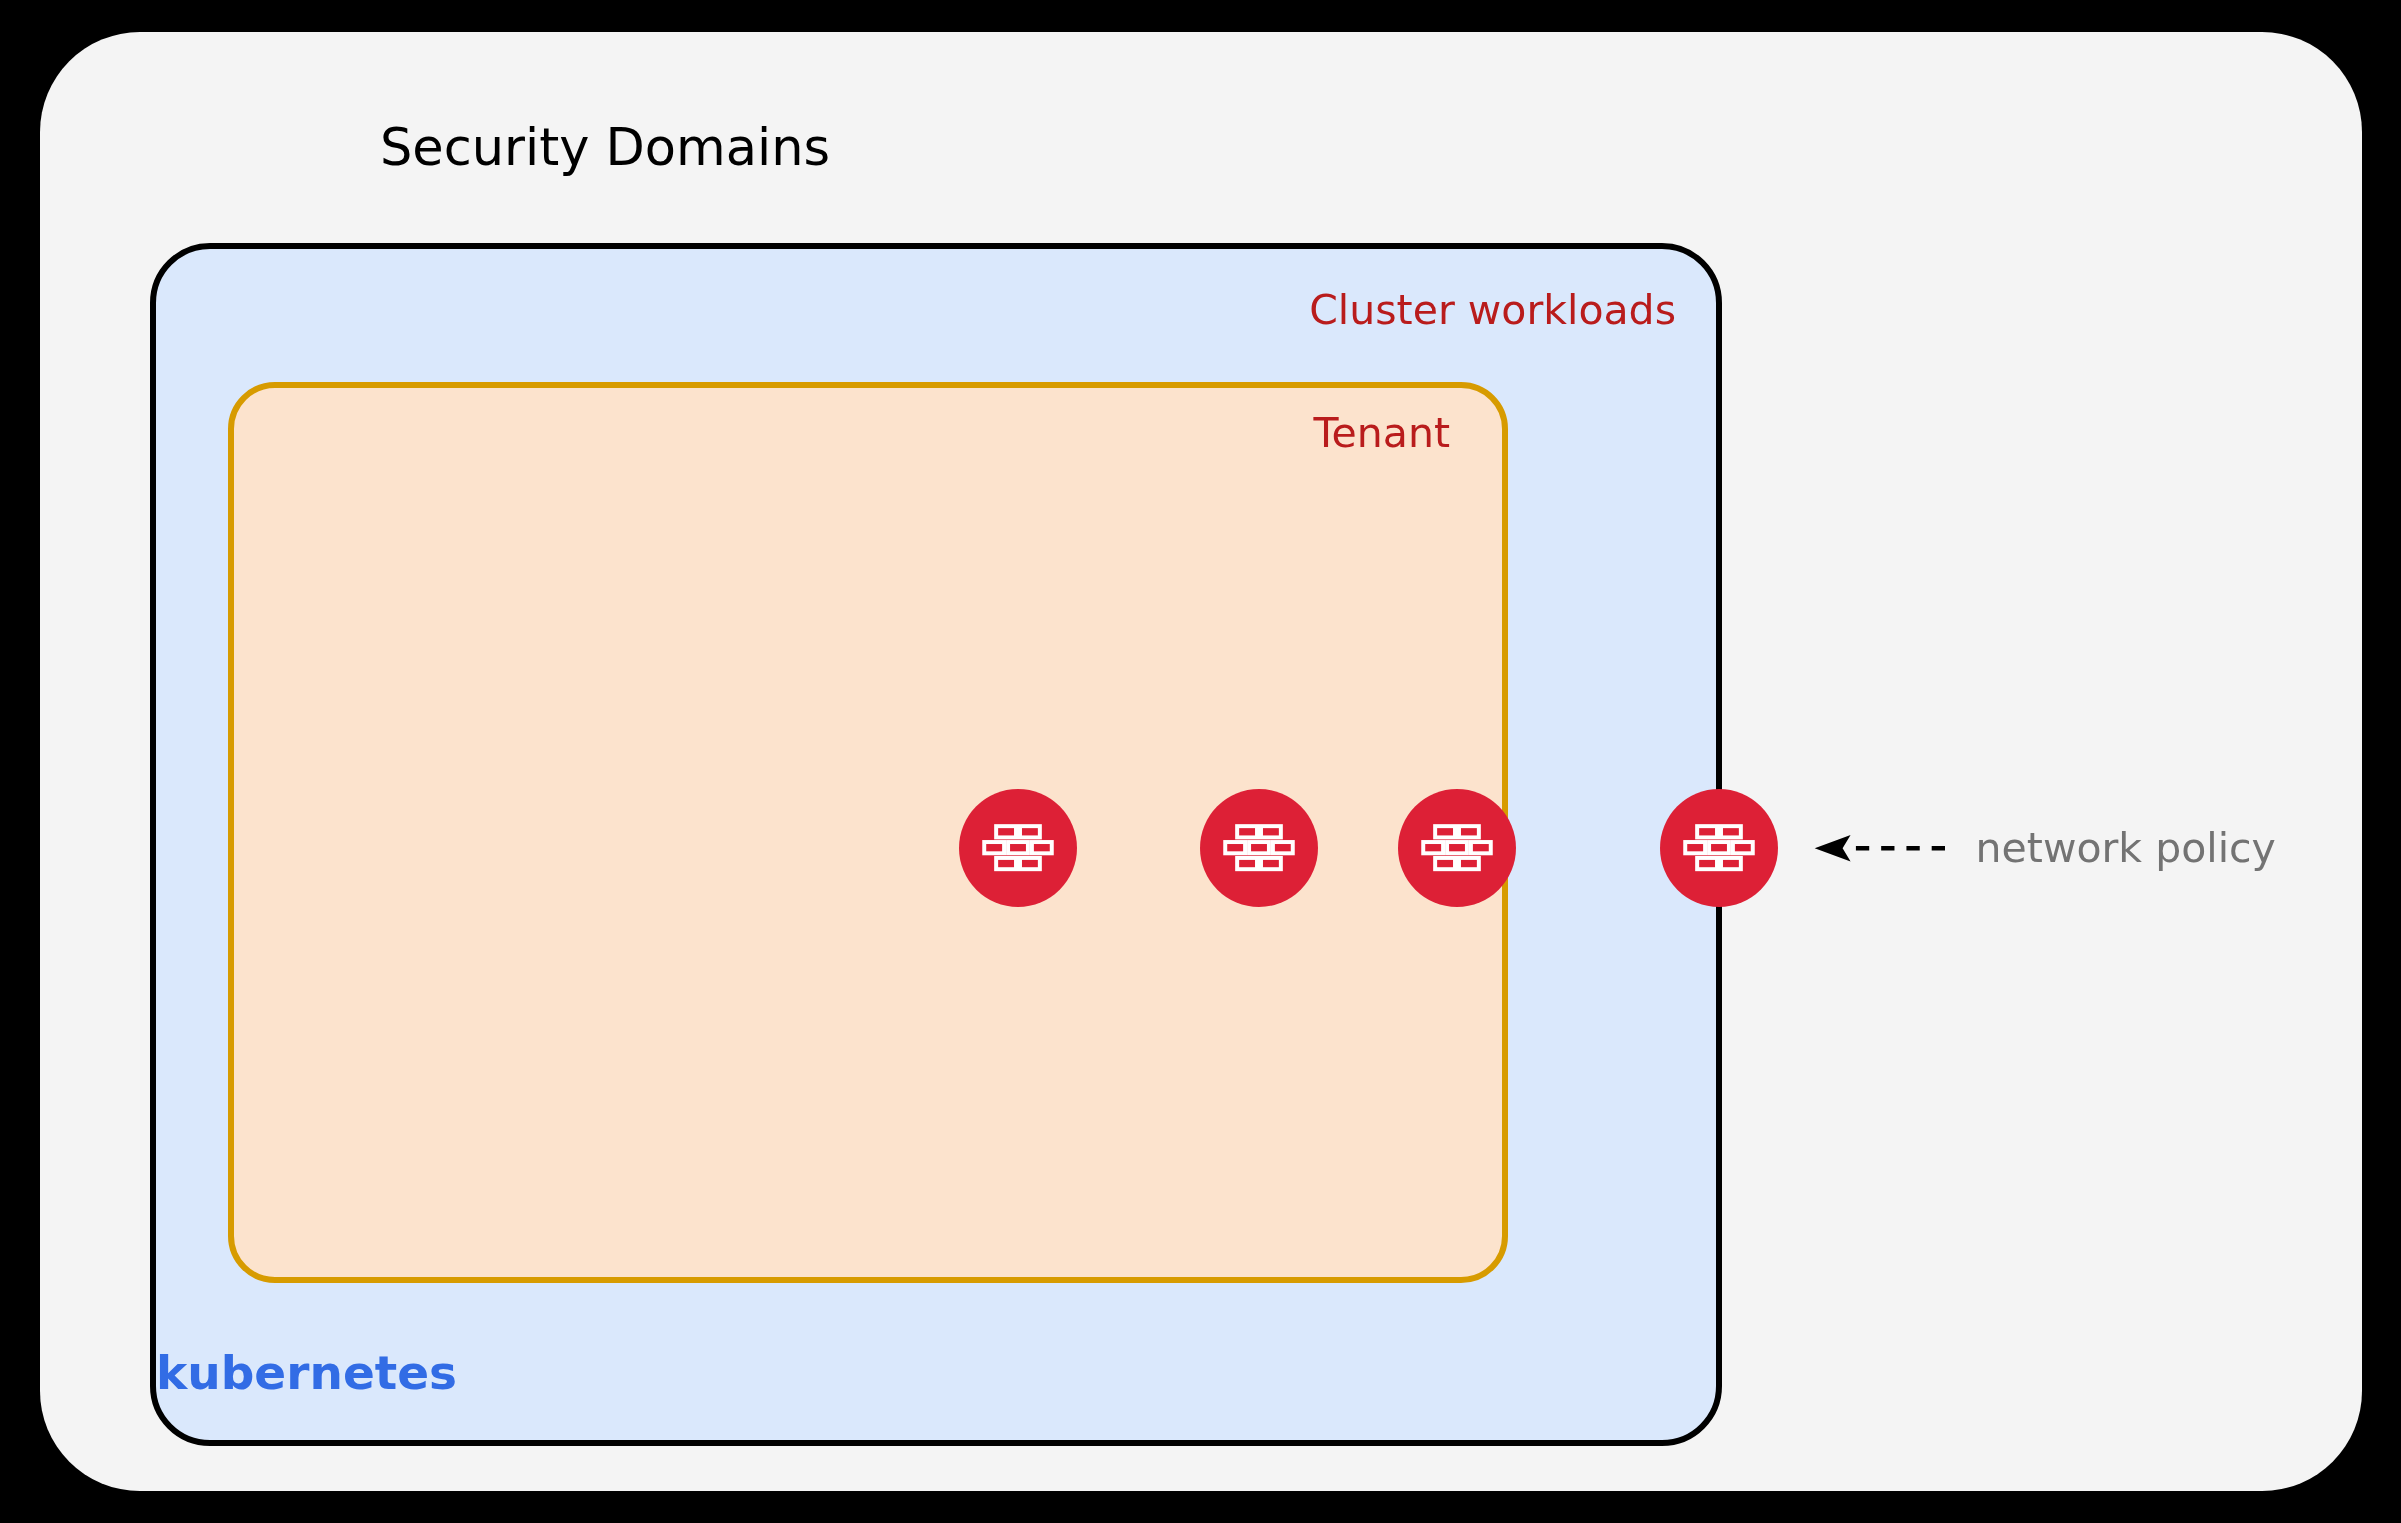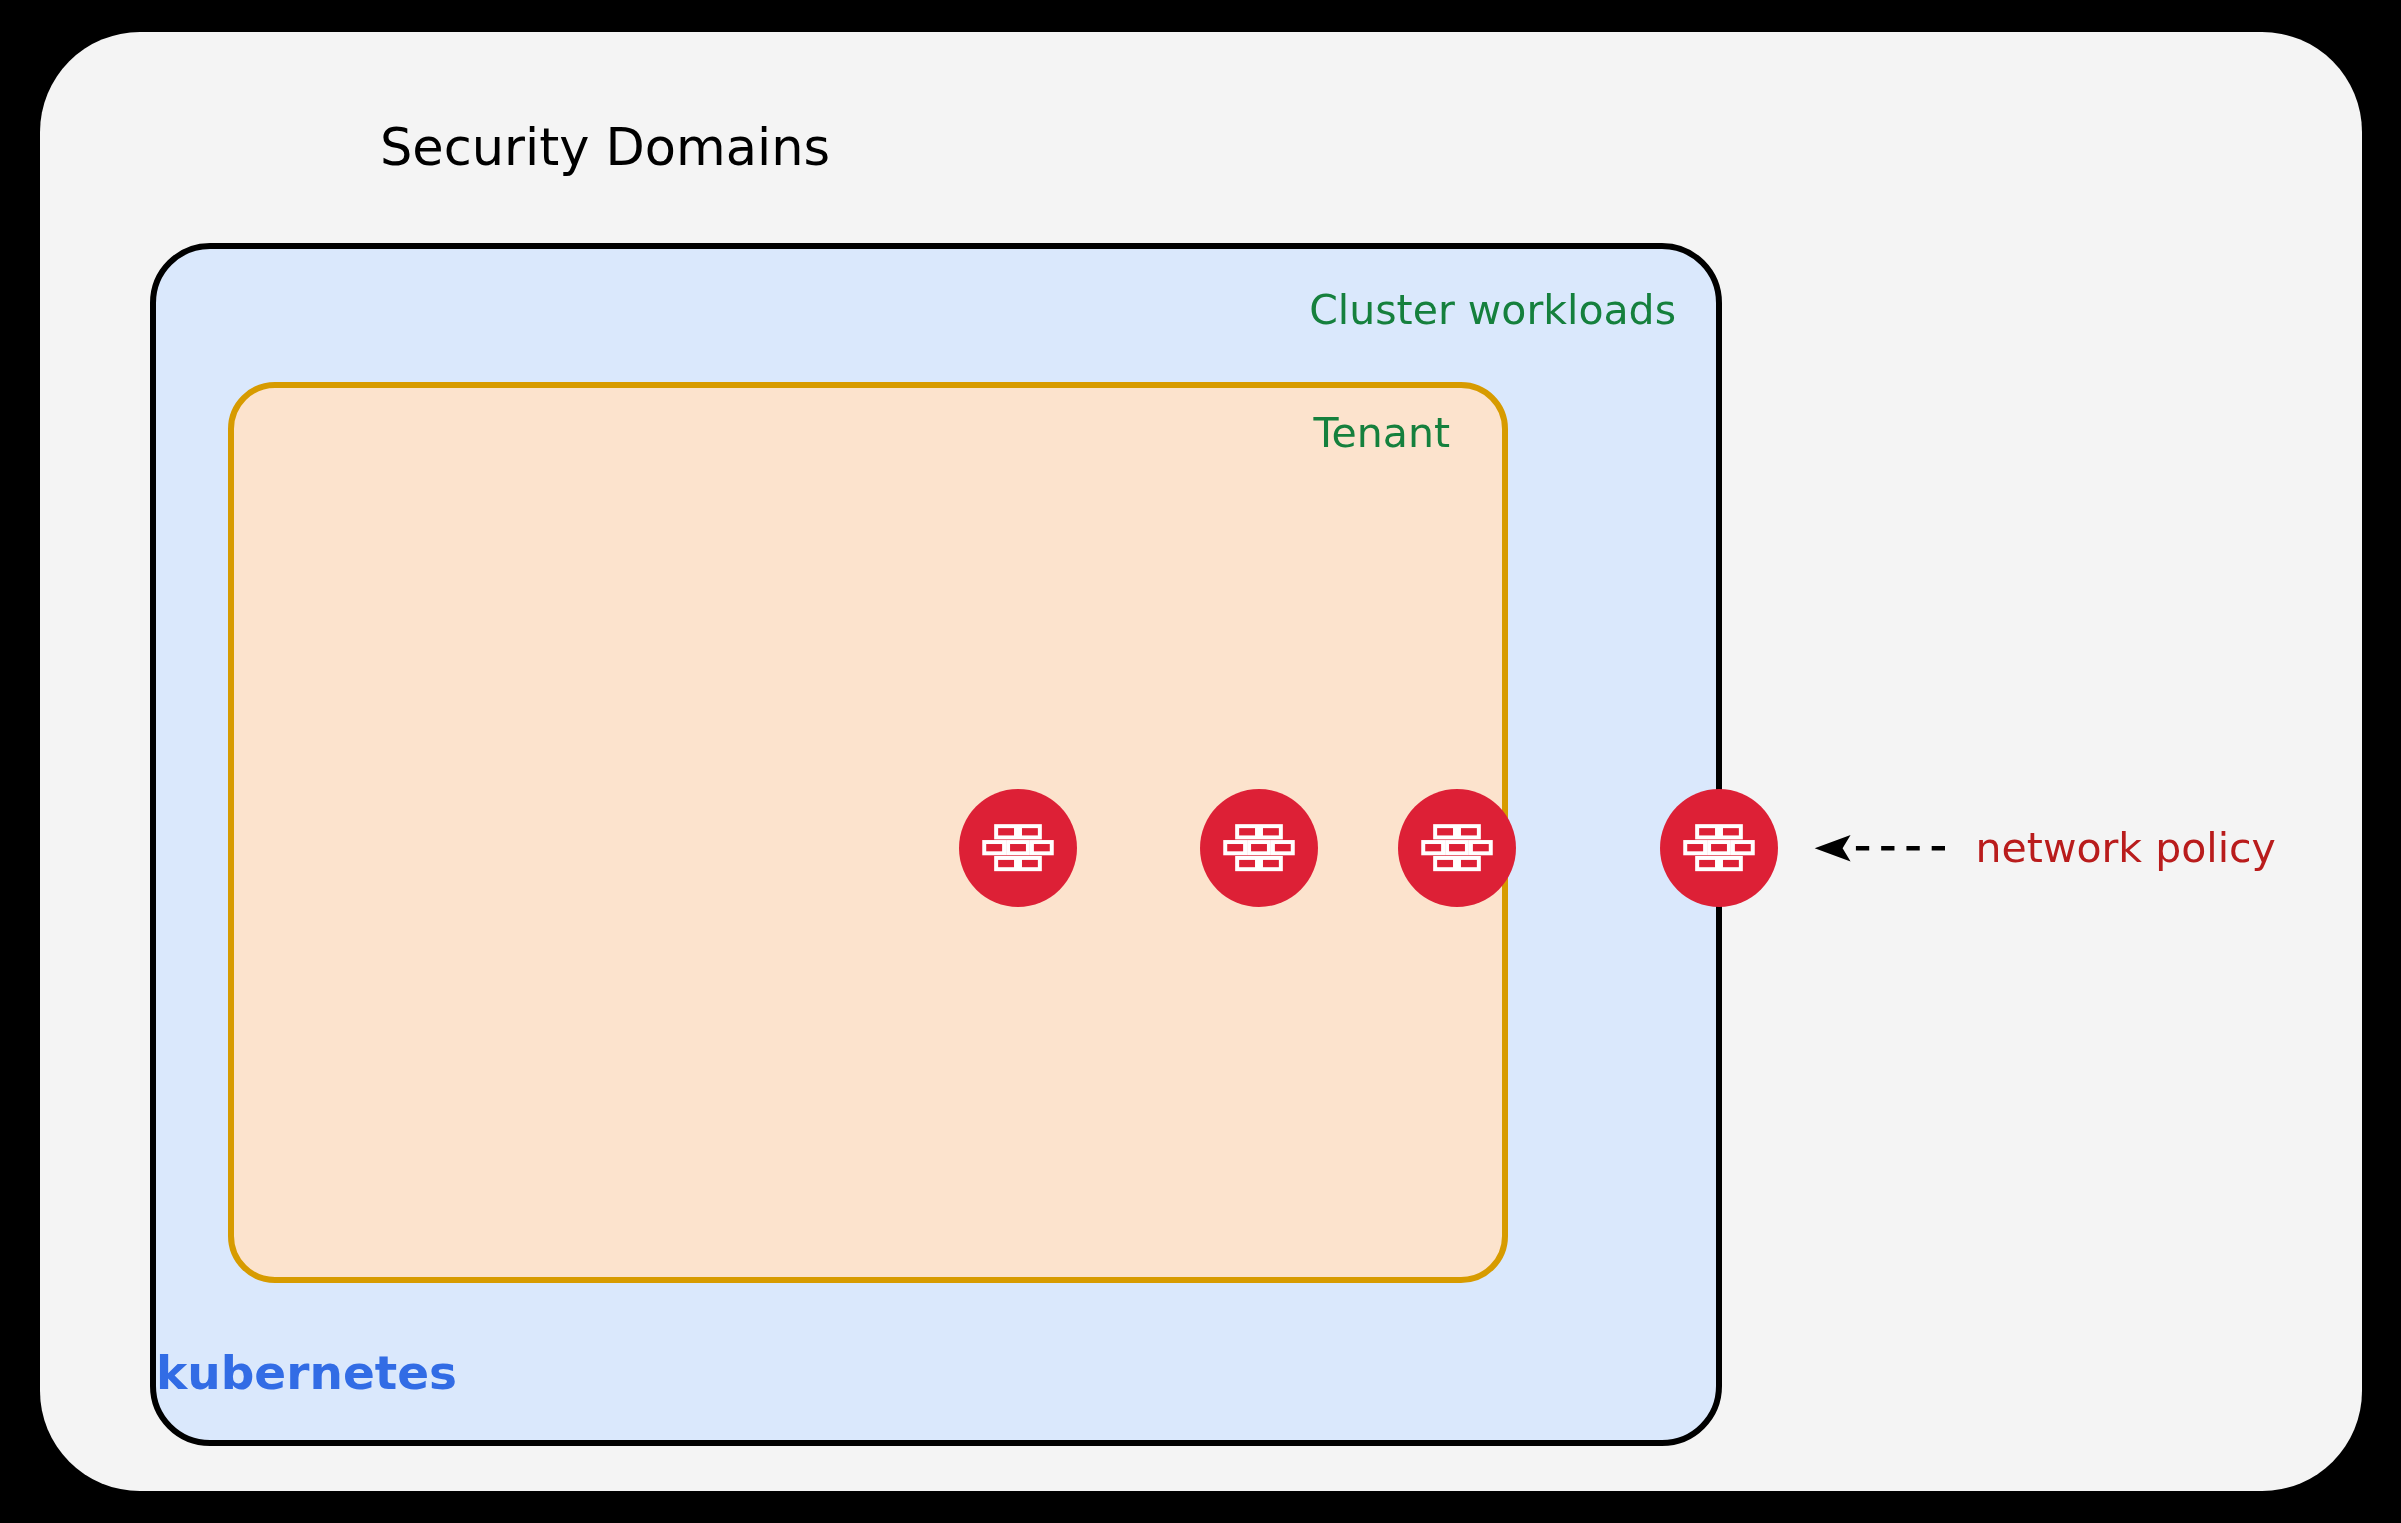--- a/index.html
+++ b/index.html
@@ -67,21 +67,21 @@
     width: 665px;
     height: 452px;
     background: #f6d2d2;
     border: 6px solid #b85450;
     border-radius: 30px;
   }
 
   
   .box-label {
     position: absolute;
-    color: #15803d;
+    color: #b91c1c;
     font-size: 41px;
     line-height: 1;
     white-space: nowrap;
   }
 
   #title-security-domains {
     position: absolute;
     left: 0;
     top: 86px;
     width: 1130px;
@@ -157,21 +157,21 @@
     align-items: center;
     z-index: 50;
   }
   #policy-arrow {
     width: 141px;
     height: 26.6px;
     display: block;
   }
   #policy-label {
     font-size: 41px;
-    color: #b91c1c;
+    color: #737373;
     white-space: nowrap;
     margin-left: 22.6px;
     line-height: 1;
   }
 </style>
 </head>
 <body>
 
 <div id="canvas-panel">
 

